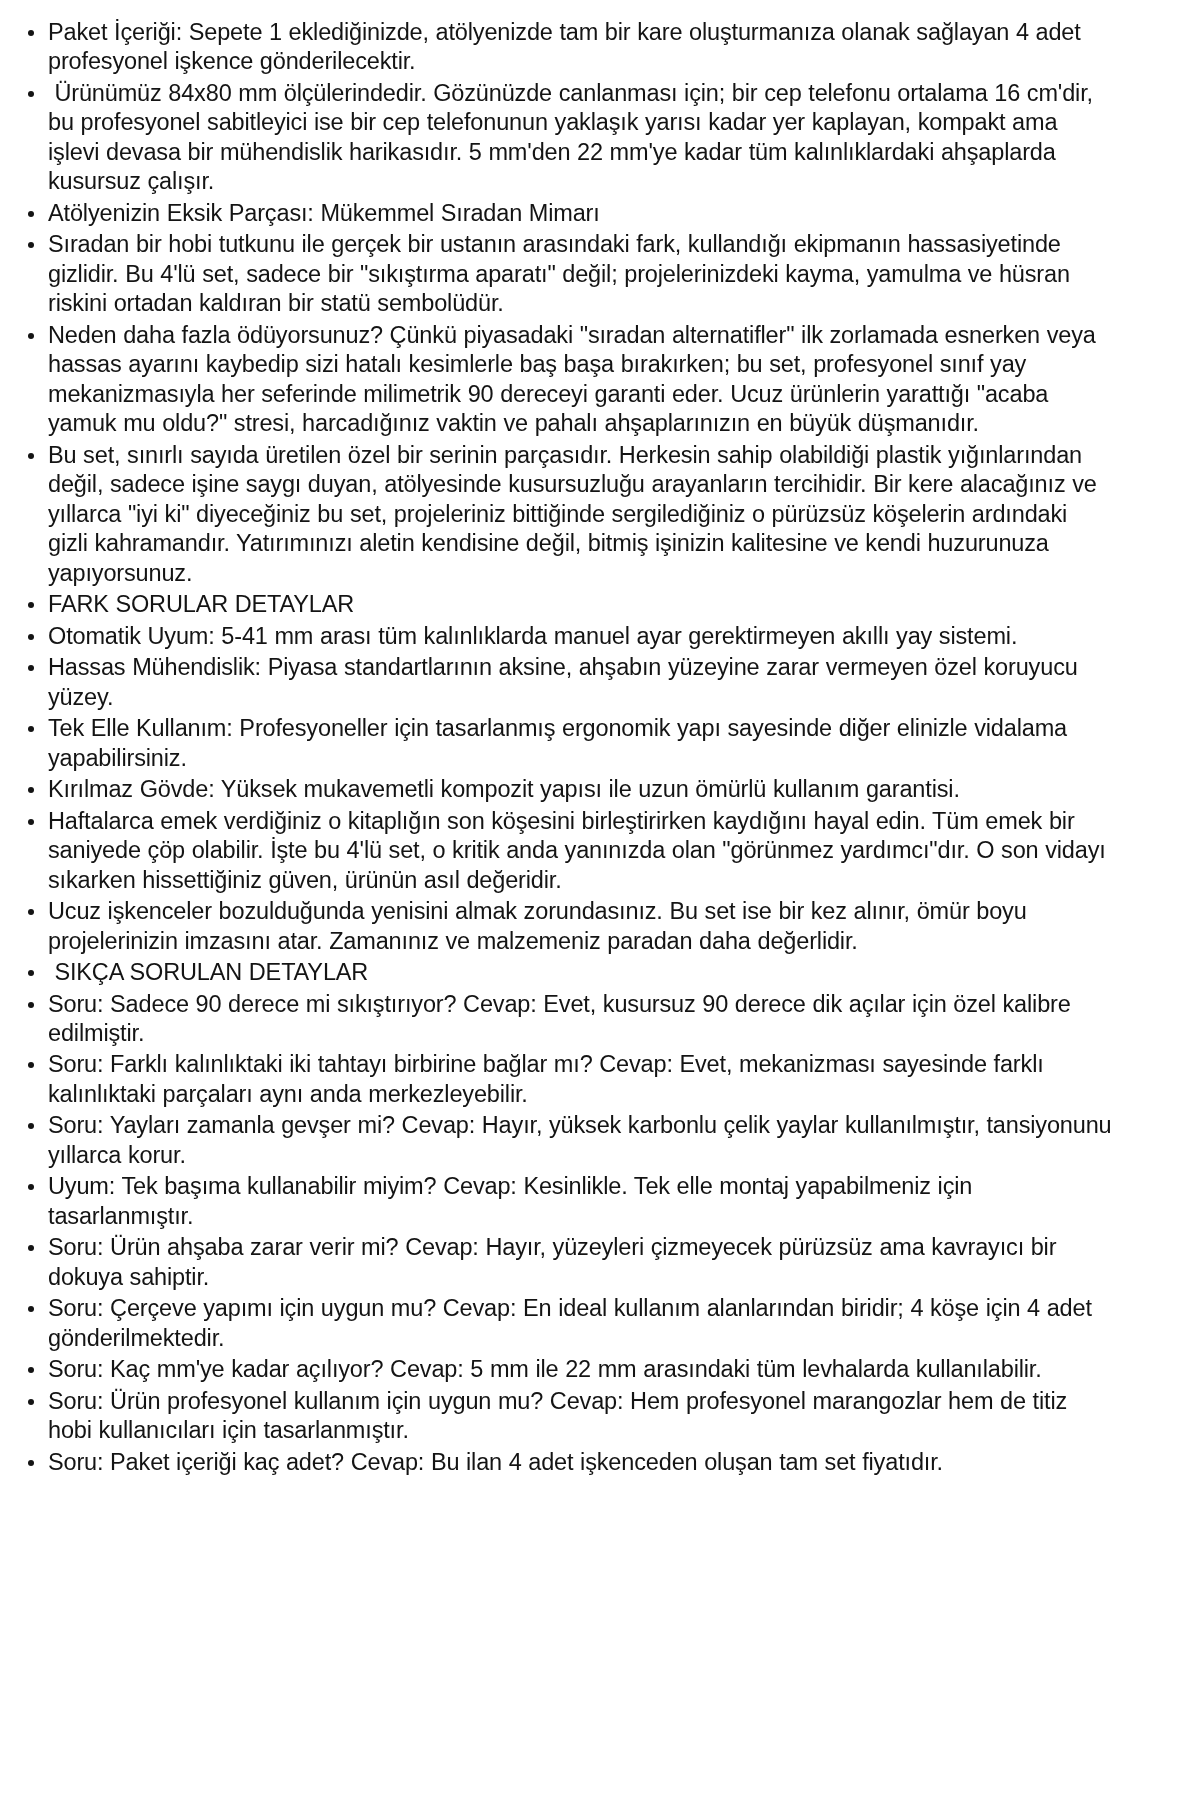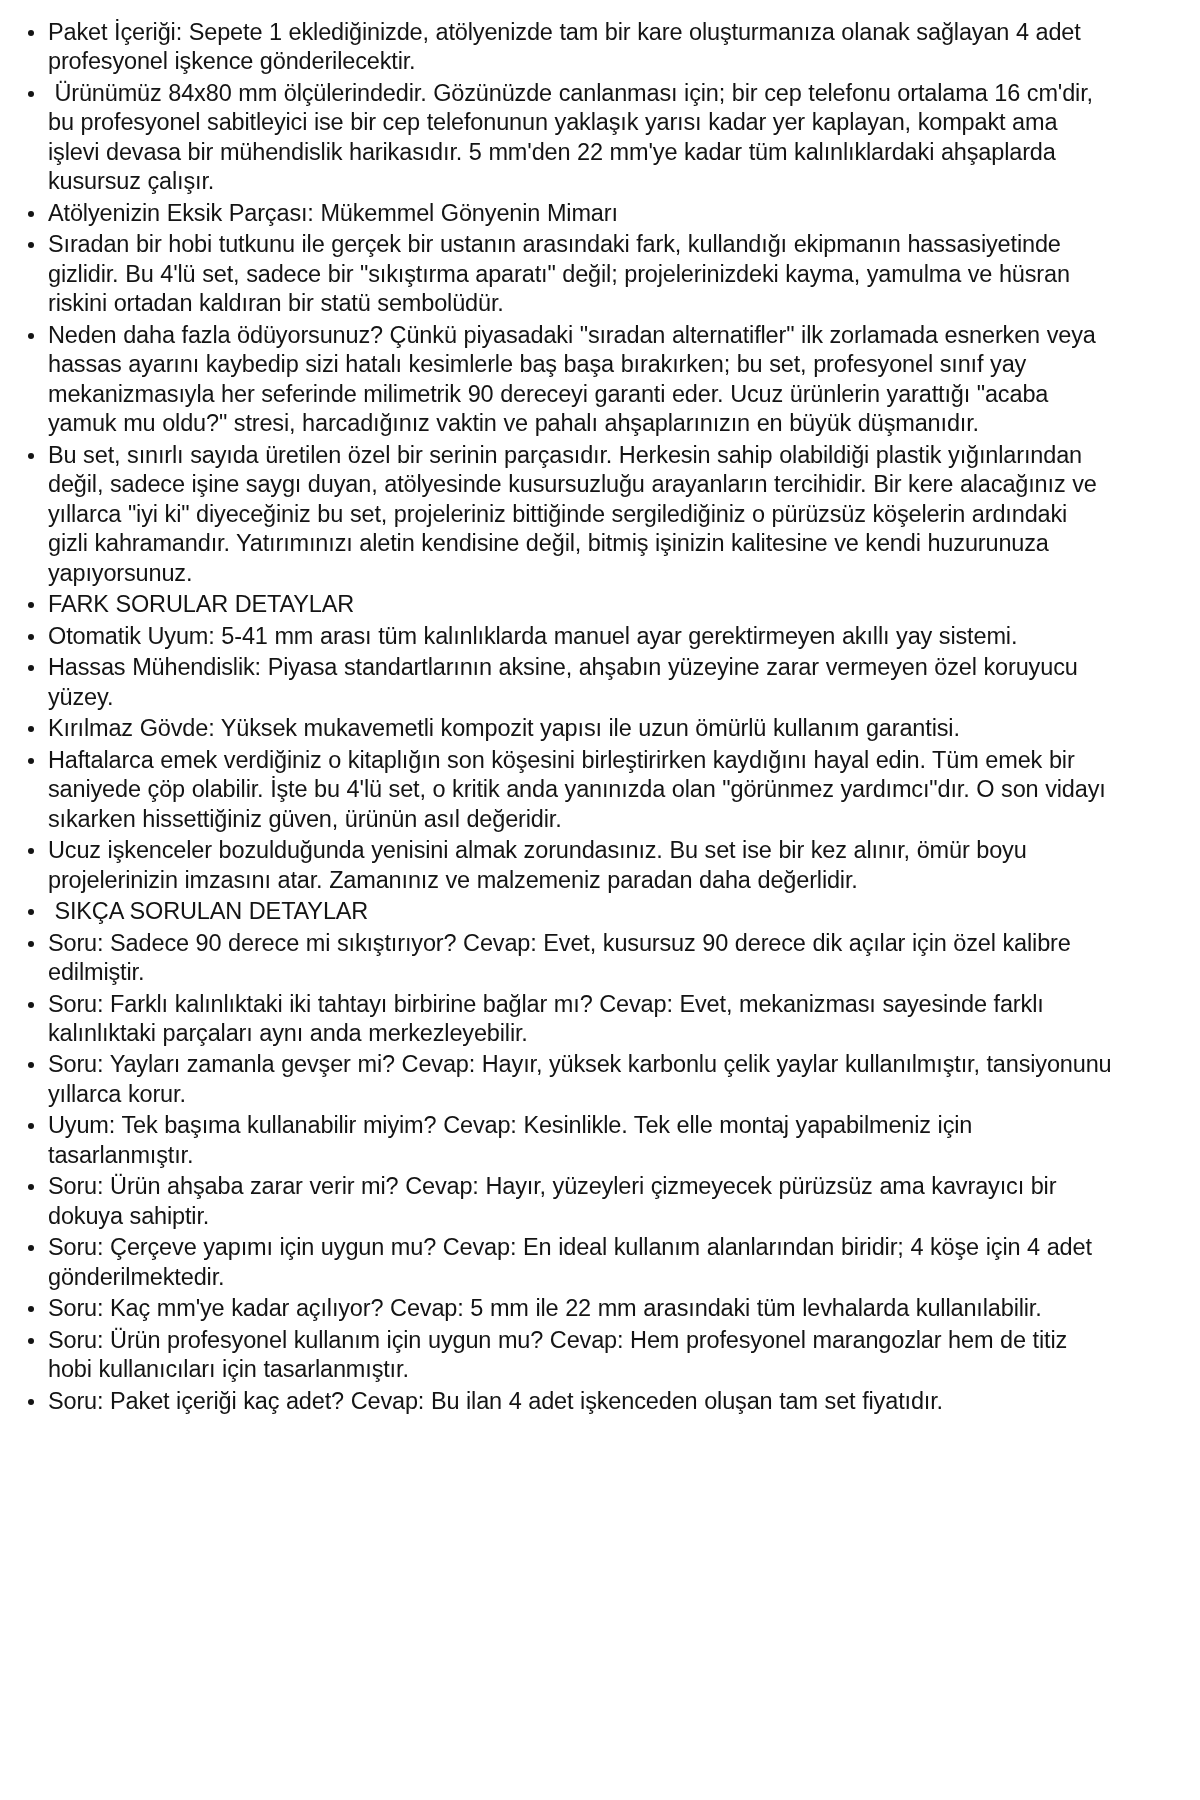--- a/index.html
+++ b/index.html
@@ -50,27 +50,28 @@
     white-space: pre-wrap;
   }
 </style>
 </head>
 <body>
 
 <div class="page">
   <ul class="bullet-list" id="bullet-list">
       <li><span class="lead-space">Paket İçeriği: Sepete 1 eklediğinizde, atölyenizde tam bir kare oluşturmanıza olanak sağlayan 4 adet profesyonel işkence gönderilecektir.</span></li>
       <li><span class="lead-space"> Ürünümüz 84x80 mm ölçülerindedir. Gözünüzde canlanması için; bir cep telefonu ortalama 16 cm'dir, bu profesyonel sabitleyici ise bir cep telefonunun yaklaşık yarısı kadar yer kaplayan, kompakt ama işlevi devasa bir mühendislik harikasıdır. 5 mm'den 22 mm'ye kadar tüm kalınlıklardaki ahşaplarda kusursuz çalışır.</span></li>
-      <li><span class="lead-space">Atölyenizin Eksik Parçası: Mükemmel Gönyenin Mimarı</span></li>
+      <li><span class="lead-space">Atölyenizin Eksik Parçası: Mükemmel Sıradan Mimarı</span></li>
       <li><span class="lead-space">Sıradan bir hobi tutkunu ile gerçek bir ustanın arasındaki fark, kullandığı ekipmanın hassasiyetinde gizlidir. Bu 4'lü set, sadece bir "sıkıştırma aparatı" değil; projelerinizdeki kayma, yamulma ve hüsran riskini ortadan kaldıran bir statü sembolüdür.</span></li>
       <li><span class="lead-space">Neden daha fazla ödüyorsunuz? Çünkü piyasadaki "sıradan alternatifler" ilk zorlamada esnerken veya hassas ayarını kaybedip sizi hatalı kesimlerle baş başa bırakırken; bu set, profesyonel sınıf yay mekanizmasıyla her seferinde milimetrik 90 dereceyi garanti eder. Ucuz ürünlerin yarattığı "acaba yamuk mu oldu?" stresi, harcadığınız vaktin ve pahalı ahşaplarınızın en büyük düşmanıdır.</span></li>
       <li><span class="lead-space">Bu set, sınırlı sayıda üretilen özel bir serinin parçasıdır. Herkesin sahip olabildiği plastik yığınlarından değil, sadece işine saygı duyan, atölyesinde kusursuzluğu arayanların tercihidir. Bir kere alacağınız ve yıllarca "iyi ki" diyeceğiniz bu set, projeleriniz bittiğinde sergilediğiniz o pürüzsüz köşelerin ardındaki gizli kahramandır. Yatırımınızı aletin kendisine değil, bitmiş işinizin kalitesine ve kendi huzurunuza yapıyorsunuz.</span></li>
       <li><span class="lead-space">FARK SORULAR DETAYLAR</span></li>
       <li><span class="lead-space">Otomatik Uyum: 5-41 mm arası tüm kalınlıklarda manuel ayar gerektirmeyen akıllı yay sistemi.</span></li>
       <li><span class="lead-space">Hassas Mühendislik: Piyasa standartlarının aksine, ahşabın yüzeyine zarar vermeyen özel koruyucu yüzey.</span></li>
+      <li><span class="lead-space">Tek Elle Kullanım: Profesyoneller için tasarlanmış ergonomik yapı sayesinde diğer elinizle vidalama yapabilirsiniz.</span></li>
       <li><span class="lead-space">Kırılmaz Gövde: Yüksek mukavemetli kompozit yapısı ile uzun ömürlü kullanım garantisi.</span></li>
       <li><span class="lead-space">Haftalarca emek verdiğiniz o kitaplığın son köşesini birleştirirken kaydığını hayal edin. Tüm emek bir saniyede çöp olabilir. İşte bu 4'lü set, o kritik anda yanınızda olan "görünmez yardımcı"dır. O son vidayı sıkarken hissettiğiniz güven, ürünün asıl değeridir.</span></li>
       <li><span class="lead-space">Ucuz işkenceler bozulduğunda yenisini almak zorundasınız. Bu set ise bir kez alınır, ömür boyu projelerinizin imzasını atar. Zamanınız ve malzemeniz paradan daha değerlidir.</span></li>
       <li><span class="lead-space"> SIKÇA SORULAN DETAYLAR</span></li>
       <li><span class="lead-space">Soru: Sadece 90 derece mi sıkıştırıyor? Cevap: Evet, kusursuz 90 derece dik açılar için özel kalibre edilmiştir.</span></li>
       <li><span class="lead-space">Soru: Farklı kalınlıktaki iki tahtayı birbirine bağlar mı? Cevap: Evet, mekanizması sayesinde farklı kalınlıktaki parçaları aynı anda merkezleyebilir.</span></li>
       <li><span class="lead-space">Soru: Yayları zamanla gevşer mi? Cevap: Hayır, yüksek karbonlu çelik yaylar kullanılmıştır, tansiyonunu yıllarca korur.</span></li>
       <li><span class="lead-space">Uyum: Tek başıma kullanabilir miyim? Cevap: Kesinlikle. Tek elle montaj yapabilmeniz için tasarlanmıştır.</span></li>
       <li><span class="lead-space">Soru: Ürün ahşaba zarar verir mi? Cevap: Hayır, yüzeyleri çizmeyecek pürüzsüz ama kavrayıcı bir dokuya sahiptir.</span></li>
       <li><span class="lead-space">Soru: Çerçeve yapımı için uygun mu? Cevap: En ideal kullanım alanlarından biridir; 4 köşe için 4 adet gönderilmektedir.</span></li>

